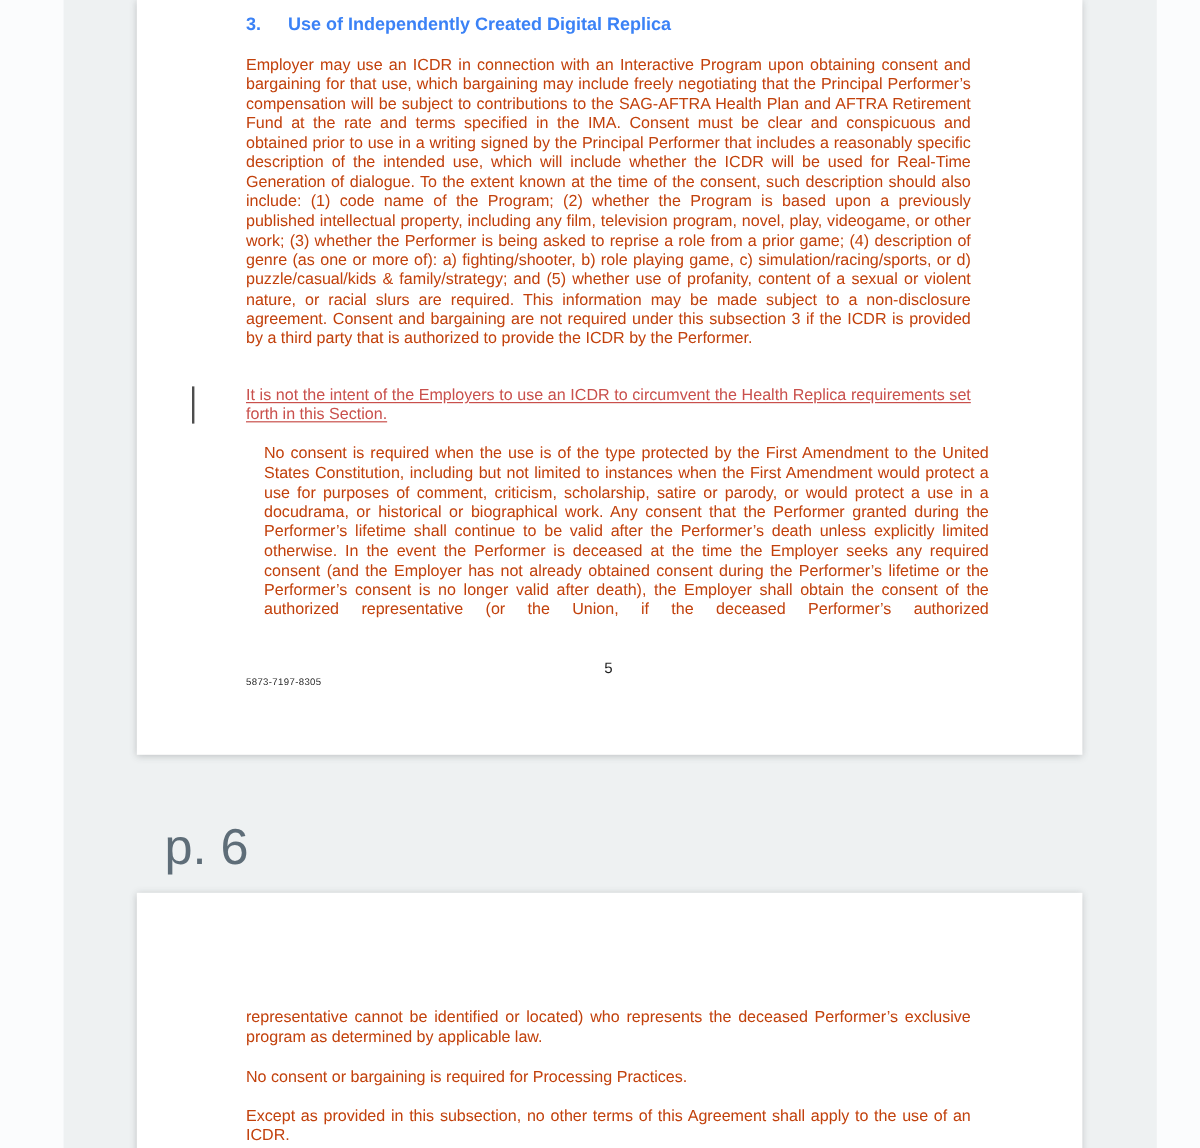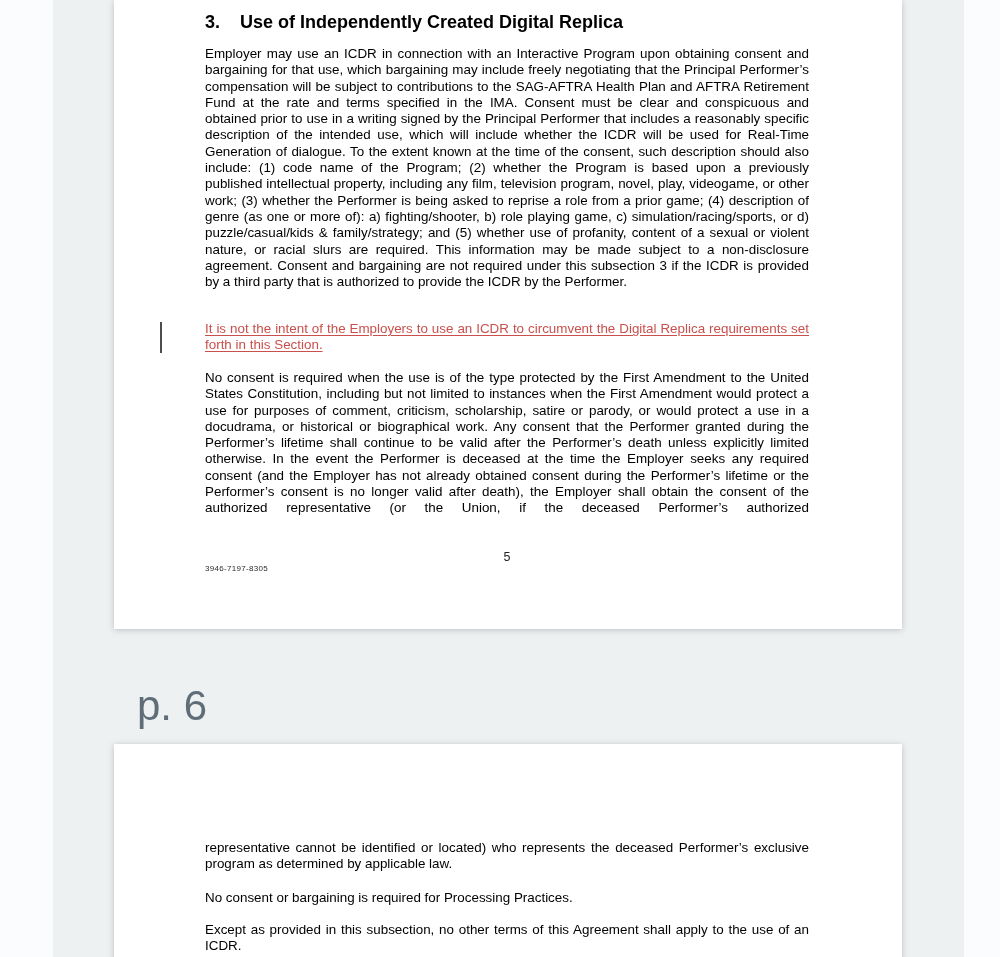--- a/index.html
+++ b/index.html
@@ -14,41 +14,41 @@
     background:#eef1f2;
   }
   .page {
     position:absolute; left:61px; width:788px; background:#ffffff;
     box-shadow:0 1px 6px rgba(60,64,67,0.28);
   }
   .page-5 { top:0; height:629px; }
   .page-6 { top:744px; height:280px; }
   .doc-text {
     position:absolute; left:91px; width:604px;
-    font-size:13.4px; line-height:16.3px; color:#000000;
+    font-size:13.4px; line-height:16.3px; color:#c2410c;
     text-align:justify;
   }
   .heading {
     position:absolute; left:91px; top:12px; width:604px;
-    font-size:18px; font-weight:bold; color:#000000;
+    font-size:15px; font-weight:bold; color:#3b82f6;
   }
   .h-num { display:inline-block; width:35px; }
   .p1 { top:46px; }
   .inserted {
     top:321px;
     color:#c9504c;
     text-decoration:underline;
     text-decoration-color:#c9504c;
     text-underline-offset:2px;
   }
   .change-bar {
     position:absolute; left:46px; top:322px; width:2px; height:31px;
     background:#4d4d4d;
   }
-  .p2 { top:370px; text-align-last:justify; }
+  .p2 { top:370px; text-align-last:justify;margin-left:15px; }
   .page-num {
     position:absolute; left:91px; top:550px; width:604px;
     font-size:12.5px; color:#1f1f1f; text-align:center;
   }
   .doc-id {
     position:absolute; left:91px; top:564px;
     font-size:8px; color:#2a2a2a; letter-spacing:0.3px;
   }
   .gap-label {
     position:absolute; left:84px; top:682px;
@@ -64,26 +64,26 @@
 <div class="viewer">
 
   <div class="page page-5">
     <div class="heading">
       <span class="h-num">3.</span><span>Use of Independently Created Digital Replica</span>
     </div>
 
     <p class="doc-text p1">Employer may use an ICDR in connection with an Interactive Program upon obtaining consent and bargaining for that use, which bargaining may include freely negotiating that the Principal Performer’s compensation will be subject to contributions to the SAG-AFTRA Health Plan and AFTRA Retirement Fund at the rate and terms specified in the IMA. Consent must be clear and conspicuous and obtained prior to use in a writing signed by the Principal Performer that includes a reasonably specific description of the intended use, which will include whether the ICDR will be used for Real-Time Generation of dialogue. To the extent known at the time of the consent, such description should also include: (1) code name of the Program; (2) whether the Program is based upon a previously published intellectual property, including any film, television program, novel, play, videogame, or other work; (3) whether the Performer is being asked to reprise a role from a prior game; (4) description of genre (as one or more of): a) fighting/shooter, b) role playing game, c) simulation/racing/sports, or d) puzzle/casual/kids &amp; family/strategy; and (5) whether use of profanity, content of a sexual or violent nature, or racial slurs are required. This information may be made subject to a non-disclosure agreement. Consent and bargaining are not required under this subsection 3 if the ICDR is provided by a third party that is authorized to provide the ICDR by the Performer.</p>
 
     <div class="change-bar"></div>
-    <p class="doc-text inserted">It is not the intent of the Employers to use an ICDR to circumvent the Digital Replica requirements set forth in this Section.</p>
+    <p class="doc-text inserted">It is not the intent of the Employers to use an ICDR to circumvent the Health Replica requirements set forth in this Section.</p>
 
     <p class="doc-text p2">No consent is required when the use is of the type protected by the First Amendment to the United States Constitution, including but not limited to instances when the First Amendment would protect a use for purposes of comment, criticism, scholarship, satire or parody, or would protect a use in a docudrama, or historical or biographical work. Any consent that the Performer granted during the Performer’s lifetime shall continue to be valid after the Performer’s death unless explicitly limited otherwise. In the event the Performer is deceased at the time the Employer seeks any required consent (and the Employer has not already obtained consent during the Performer’s lifetime or the Performer’s consent is no longer valid after death), the Employer shall obtain the consent of the authorized representative (or the Union, if the deceased Performer’s authorized</p>
 
     <div class="page-num">5</div>
-    <div class="doc-id">3946-7197-8305</div>
+    <div class="doc-id">5873-7197-8305</div>
   </div>
 
   <div class="gap-label">p. 6</div>
 
   <div class="page page-6">
     <p class="doc-text p6-1">representative cannot be identified or located) who represents the deceased Performer’s exclusive program as determined by applicable law.</p>
     <p class="doc-text p6-2">No consent or bargaining is required for Processing Practices.</p>
     <p class="doc-text p6-3">Except as provided in this subsection, no other terms of this Agreement shall apply to the use of an ICDR.</p>
   </div>
 

